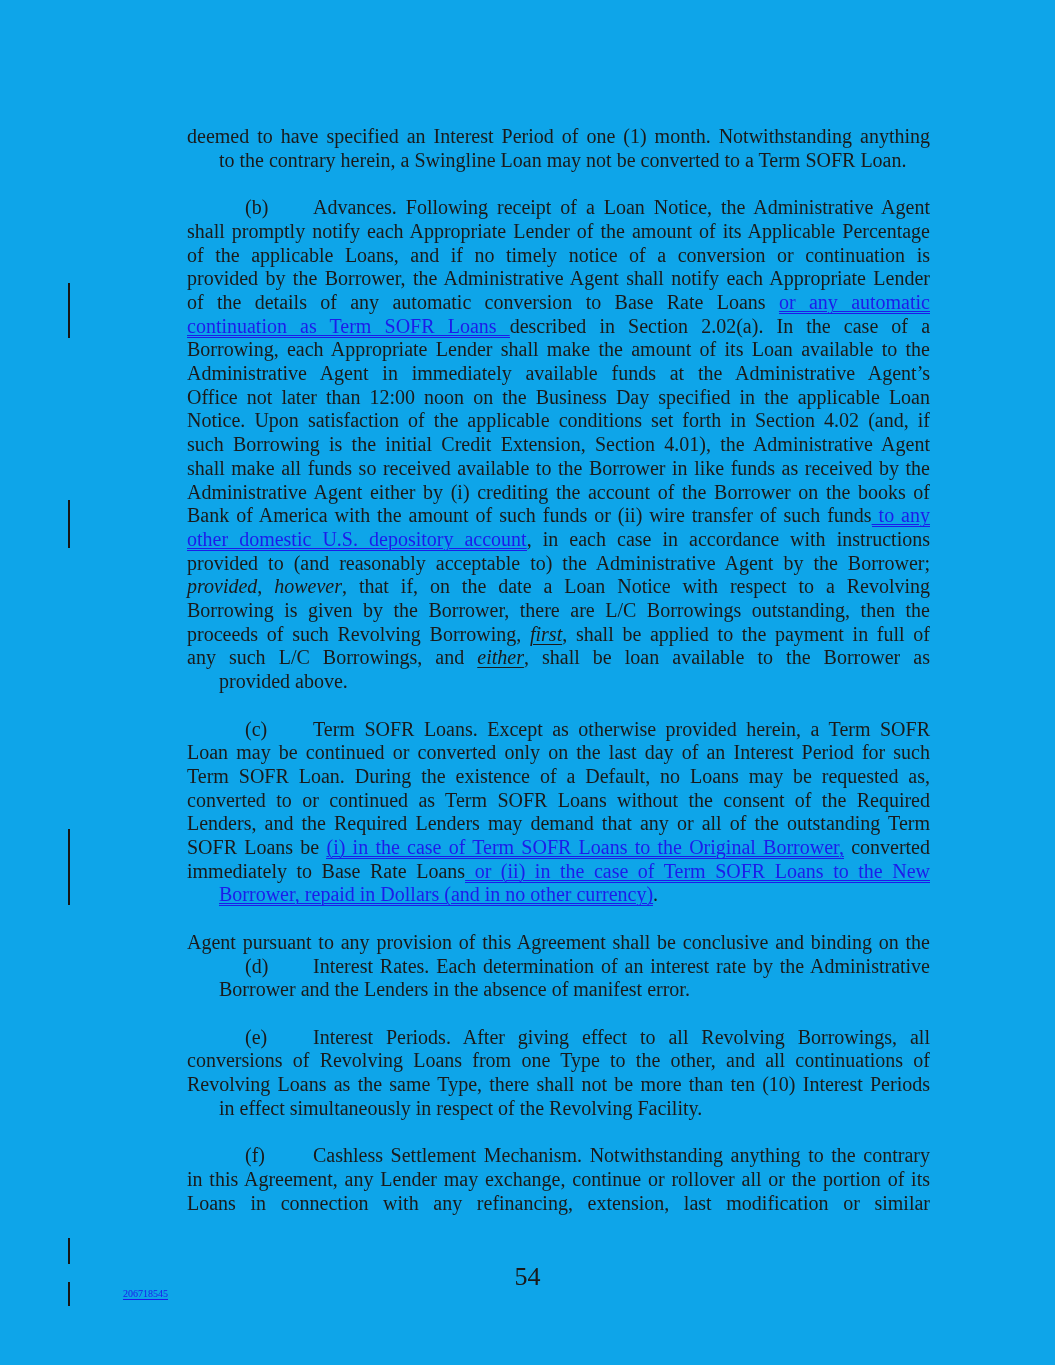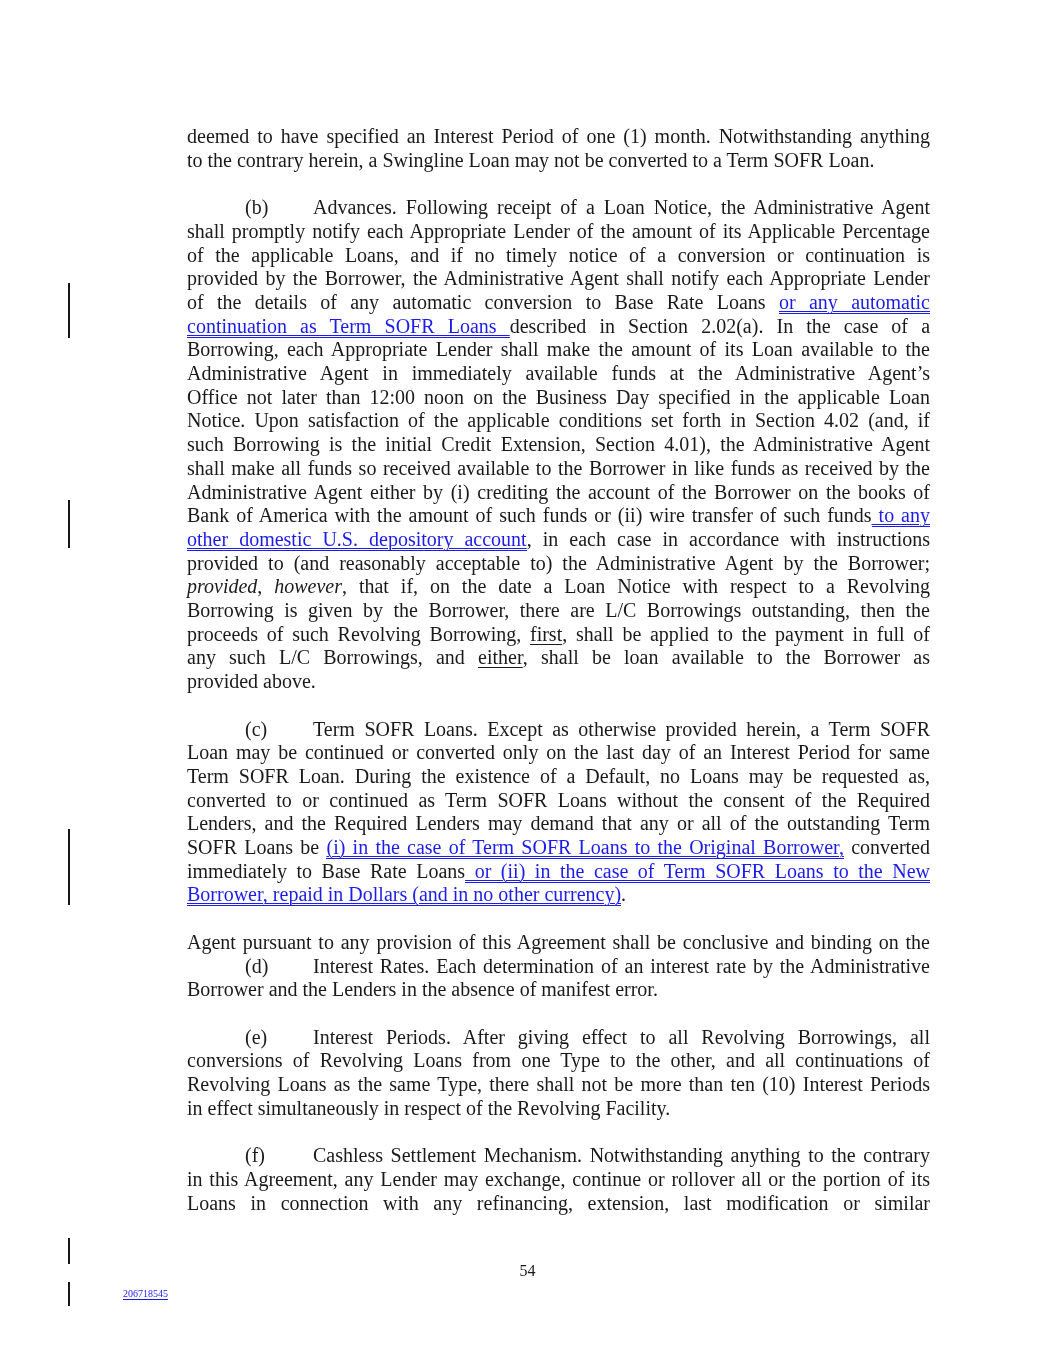--- a/index.html
+++ b/index.html
@@ -1,57 +1,57 @@
 <!DOCTYPE html>
 <html><head>
 <meta charset="utf-8">
 <style>
   html,body{margin:0;padding:0;background:#888;}
   #page{
     position:relative;
     width:1055px;height:1365px;
-    background:#ffffff;
+    background:#0ea5e9;
     font-family:"Liberation Serif","DejaVu Serif",serif;
     color:#1a1a1a;
     overflow:hidden;
   }
   #body-col{
     position:absolute;
     left:187px;top:125px;width:743px;
     font-size:20px;line-height:23.7px;
   }
   .para{margin:0 0 23.7px 0;}
   .line{
     text-align:justify;
     text-align-last:justify;
   }
-  .line.last{text-align-last:left;}
+  .line.last{text-align-last:left;margin-left:32px;}
   .line.indent{text-indent:58px;}
   .plabel{display:inline-block;width:68px;text-indent:0;}
   .r-n{}
   .r-u{text-underline-offset:3px;text-decoration-thickness:1.3px;}
   .r-i{font-style:italic;}
-  .r-iu{text-decoration:underline;text-underline-offset:3px;text-decoration-thickness:1.3px;}
+  .r-iu{font-style:italic;text-decoration:underline;text-underline-offset:3px;text-decoration-thickness:1.3px;}
   .r-b{
     color:var(--ins,#1c1cea);
     text-decoration:underline;
     text-underline-offset:2px;
     text-decoration-thickness:1.2px;
     border-bottom:1.2px solid var(--ins,#1c1cea);
   }
   .change-bar{
     position:absolute;
     left:68px;width:2px;
     background:#161616;
   }
   #page-number{
     position:absolute;
     left:0;right:0;top:1262px;
     text-align:center;
-    font-size:16px;
+    font-size:26px;
   }
   #doc-id{
     position:absolute;
     left:123px;top:1288px;
     font-size:10px;
     font-family:Liberation Serif, serif;
   }
 </style>
 </head>
 <body>
@@ -80,21 +80,21 @@
         <div class="line"><span class="r-b">other domestic U.S. depository account</span><span class="r-n">, in each case in accordance with instructions</span></div>
         <div class="line"><span class="r-n">provided to (and reasonably acceptable to) the Administrative Agent by the Borrower;</span></div>
         <div class="line"><span class="r-i">provided</span><span class="r-n">, </span><span class="r-i">however</span><span class="r-n">, that if, on the date a Loan Notice with respect to a Revolving</span></div>
         <div class="line"><span class="r-n">Borrowing is given by the Borrower, there are L/C Borrowings outstanding, then the</span></div>
         <div class="line"><span class="r-n">proceeds of such Revolving Borrowing, </span><span class="r-iu">first</span><span class="r-n">, shall be applied to the payment in full of</span></div>
         <div class="line"><span class="r-n">any such L/C Borrowings, and </span><span class="r-iu">either</span><span class="r-n">, shall be loan available to the Borrower as</span></div>
         <div class="line last"><span class="r-n">provided above.</span></div>
       </div>
       <div class="para">
         <div class="line indent"><span class="plabel">(c)</span><span class="r-u">Term SOFR Loans</span><span class="r-n">. Except as otherwise provided herein, a Term SOFR</span></div>
-        <div class="line"><span class="r-n">Loan may be continued or converted only on the last day of an Interest Period for same</span></div>
+        <div class="line"><span class="r-n">Loan may be continued or converted only on the last day of an Interest Period for such</span></div>
         <div class="line"><span class="r-n">Term SOFR Loan. During the existence of a Default, no Loans may be requested as,</span></div>
         <div class="line"><span class="r-n">converted to or continued as Term SOFR Loans without the consent of the Required</span></div>
         <div class="line"><span class="r-n">Lenders, and the Required Lenders may demand that any or all of the outstanding Term</span></div>
         <div class="line"><span class="r-n">SOFR Loans be </span><span class="r-b">(i) in the case of Term SOFR Loans to the Original Borrower,</span><span class="r-n"> converted</span></div>
         <div class="line"><span class="r-n">immediately to Base Rate Loans</span><span class="r-b"> or (ii) in the case of Term SOFR Loans to the New</span></div>
         <div class="line last"><span class="r-b">Borrower, repaid in Dollars (and in no other currency)</span><span class="r-n">.</span></div>
       </div>
       <div class="para">
         <div class="line"><span class="r-n">Agent pursuant to any provision of this Agreement shall be conclusive and binding on the</span></div>
         <div class="line indent"><span class="plabel">(d)</span><span class="r-u">Interest Rates</span><span class="r-n">. Each determination of an interest rate by the Administrative</span></div>

